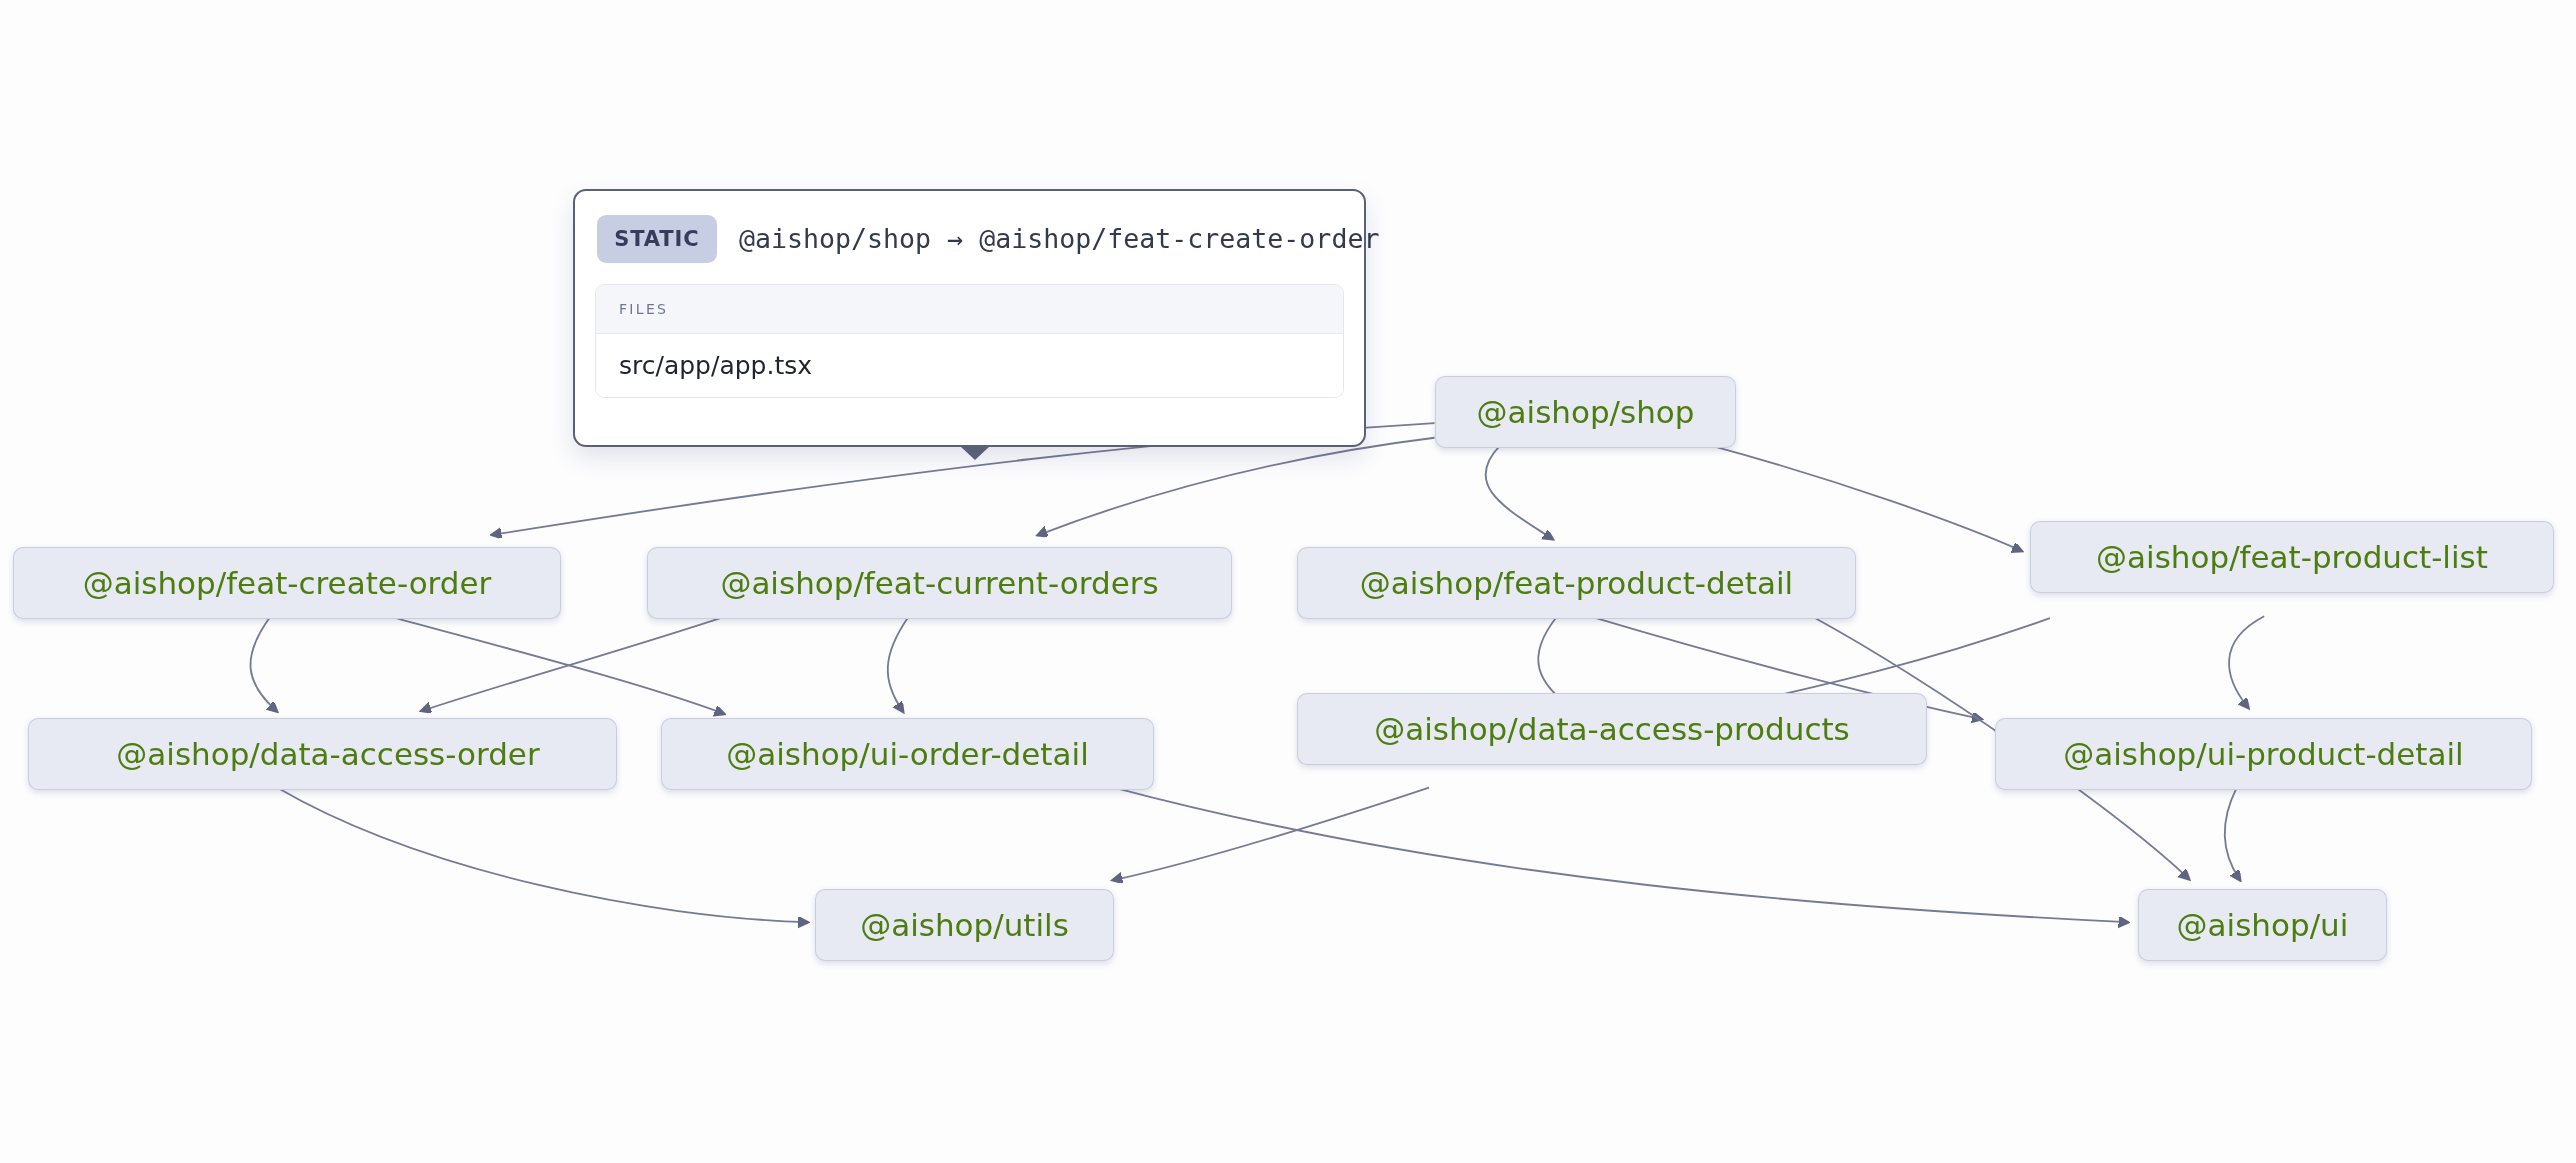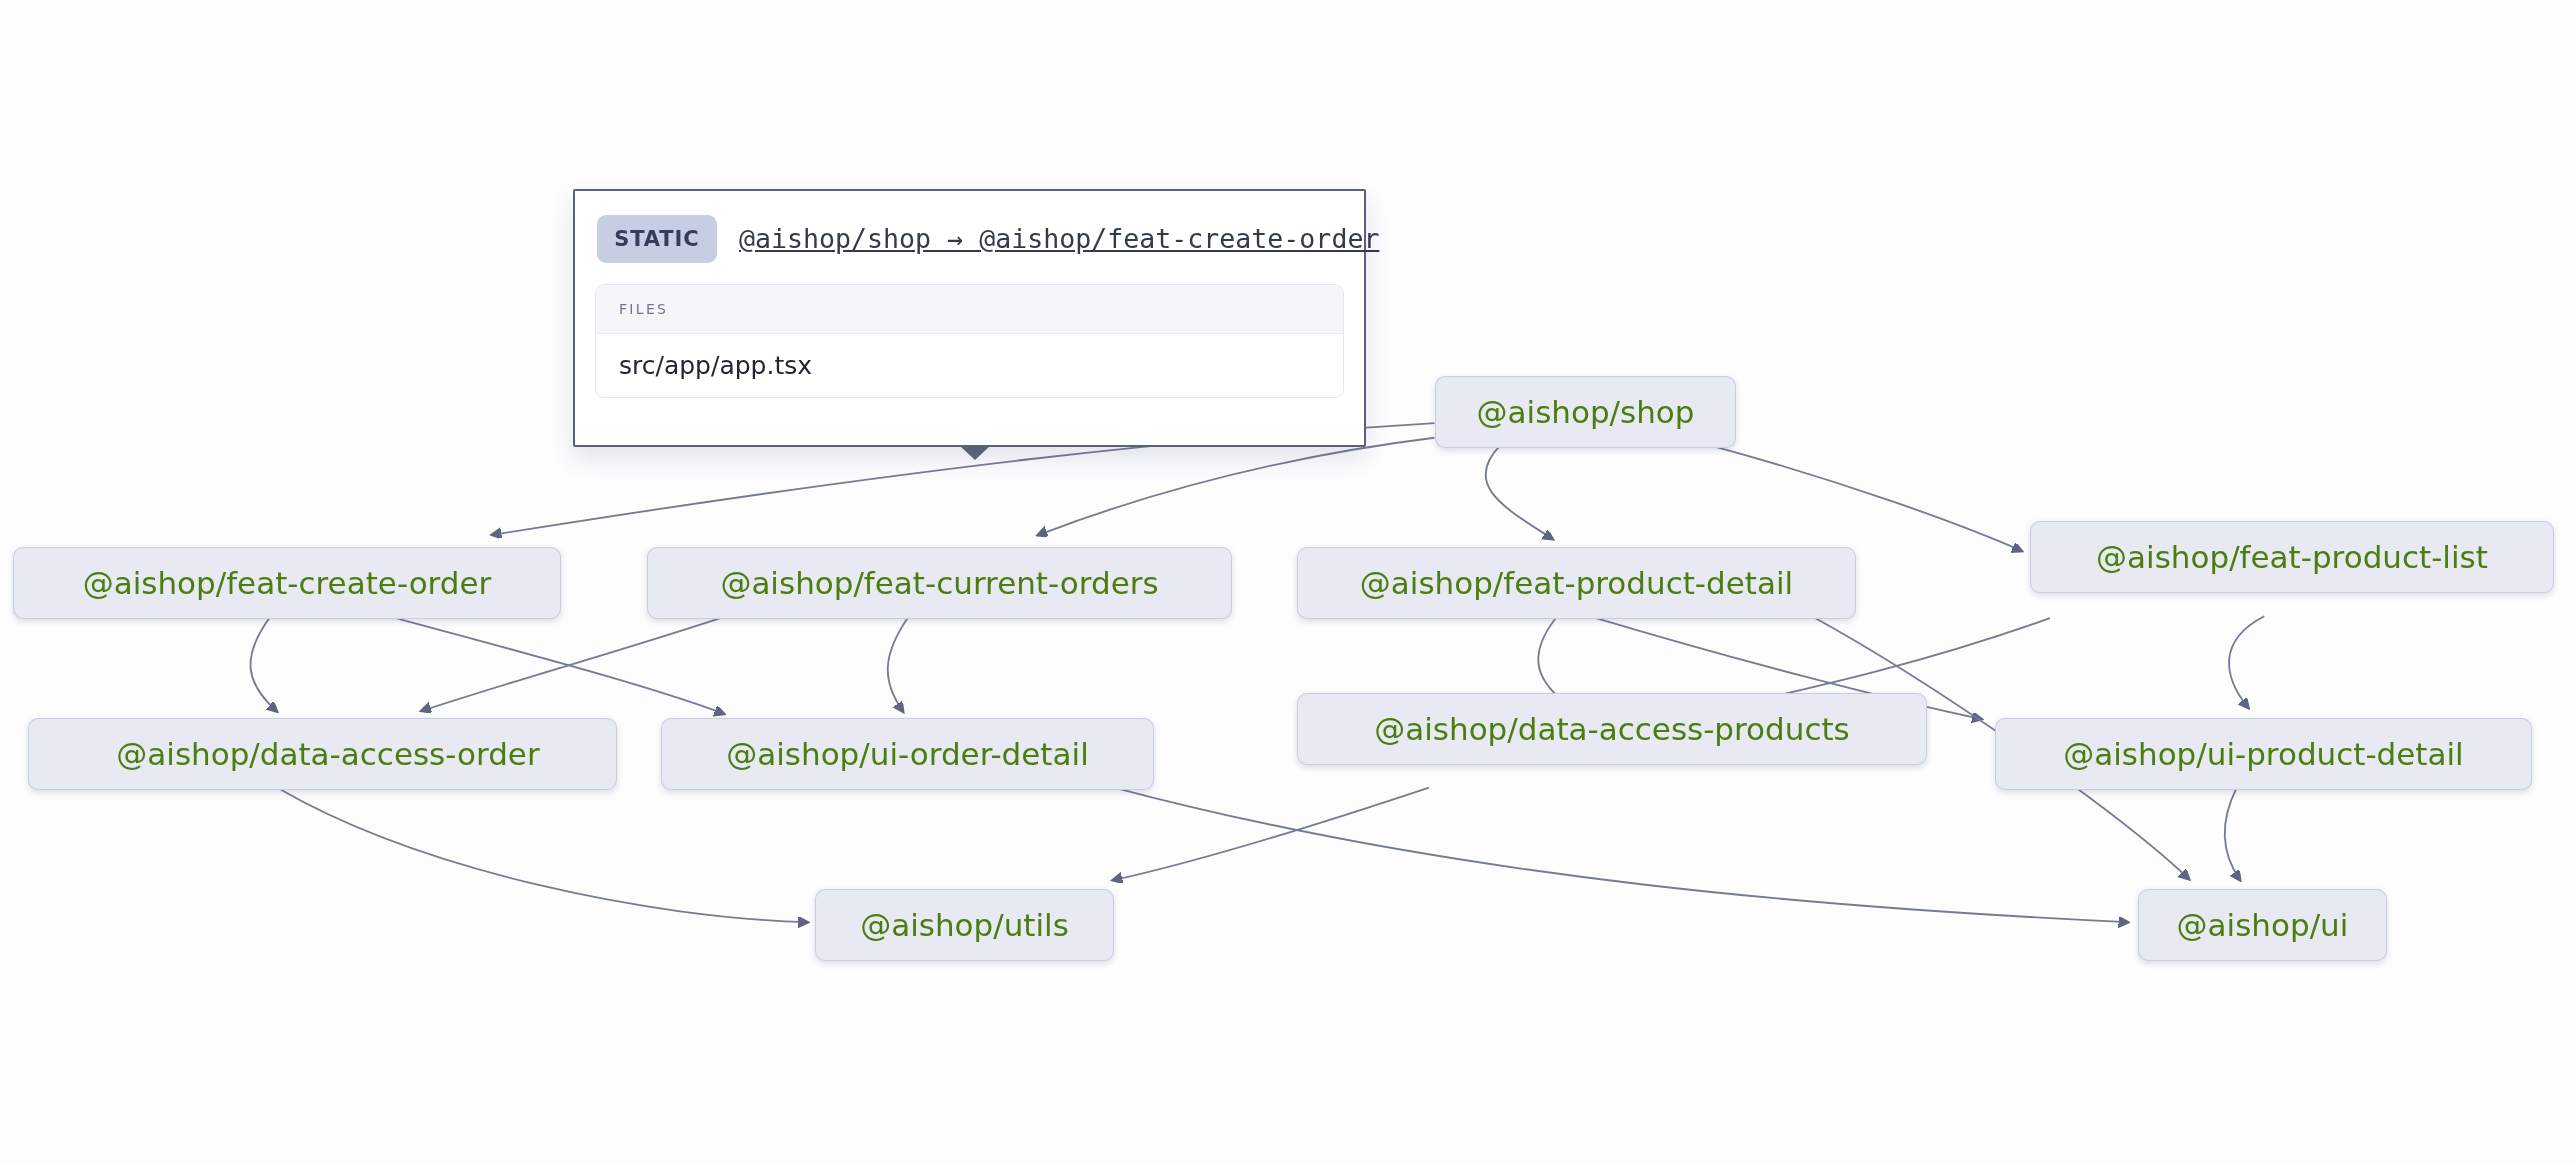--- a/index.html
+++ b/index.html
@@ -26,21 +26,21 @@
     white-space:nowrap;
     display:flex;align-items:center;justify-content:center;
     cursor:pointer;
   }
   
   #tooltip{
     position:absolute;z-index:3;
     left:573px;top:189px;width:793px;height:258px;
     background:#ffffff;
     border:2.3px solid #596078;
-    border-radius:2px;
+    border-radius:13px;
     box-shadow:0 11px 24px rgba(60,70,110,0.14);
     box-sizing:border-box;
     padding:20px;
   }
   #tooltip .pointer{
     position:absolute;
     left:385px;bottom:-14.7px;
     width:0;height:0;
     border-left:15.6px solid transparent;
     border-right:15.6px solid transparent;
@@ -57,21 +57,20 @@
     padding:12px 17.4px;
     font-size:21px;
     font-weight:bold;
     letter-spacing:0.9px;
   }
   .edge-title{
     font-family:"DejaVu Sans Mono","Liberation Mono",monospace;
     font-size:26.6px;
     color:#333a4e;
     white-space:nowrap;
-    text-decoration:underline;
   }
   .files-box{
     margin-top:20px;
     border:1.4px solid #e3e6f0;
     border-radius:9.2px;
     overflow:hidden;
   }
   .files-header{
     background:#f5f6fa;
     border-bottom:1.4px solid #e8eaf2;

